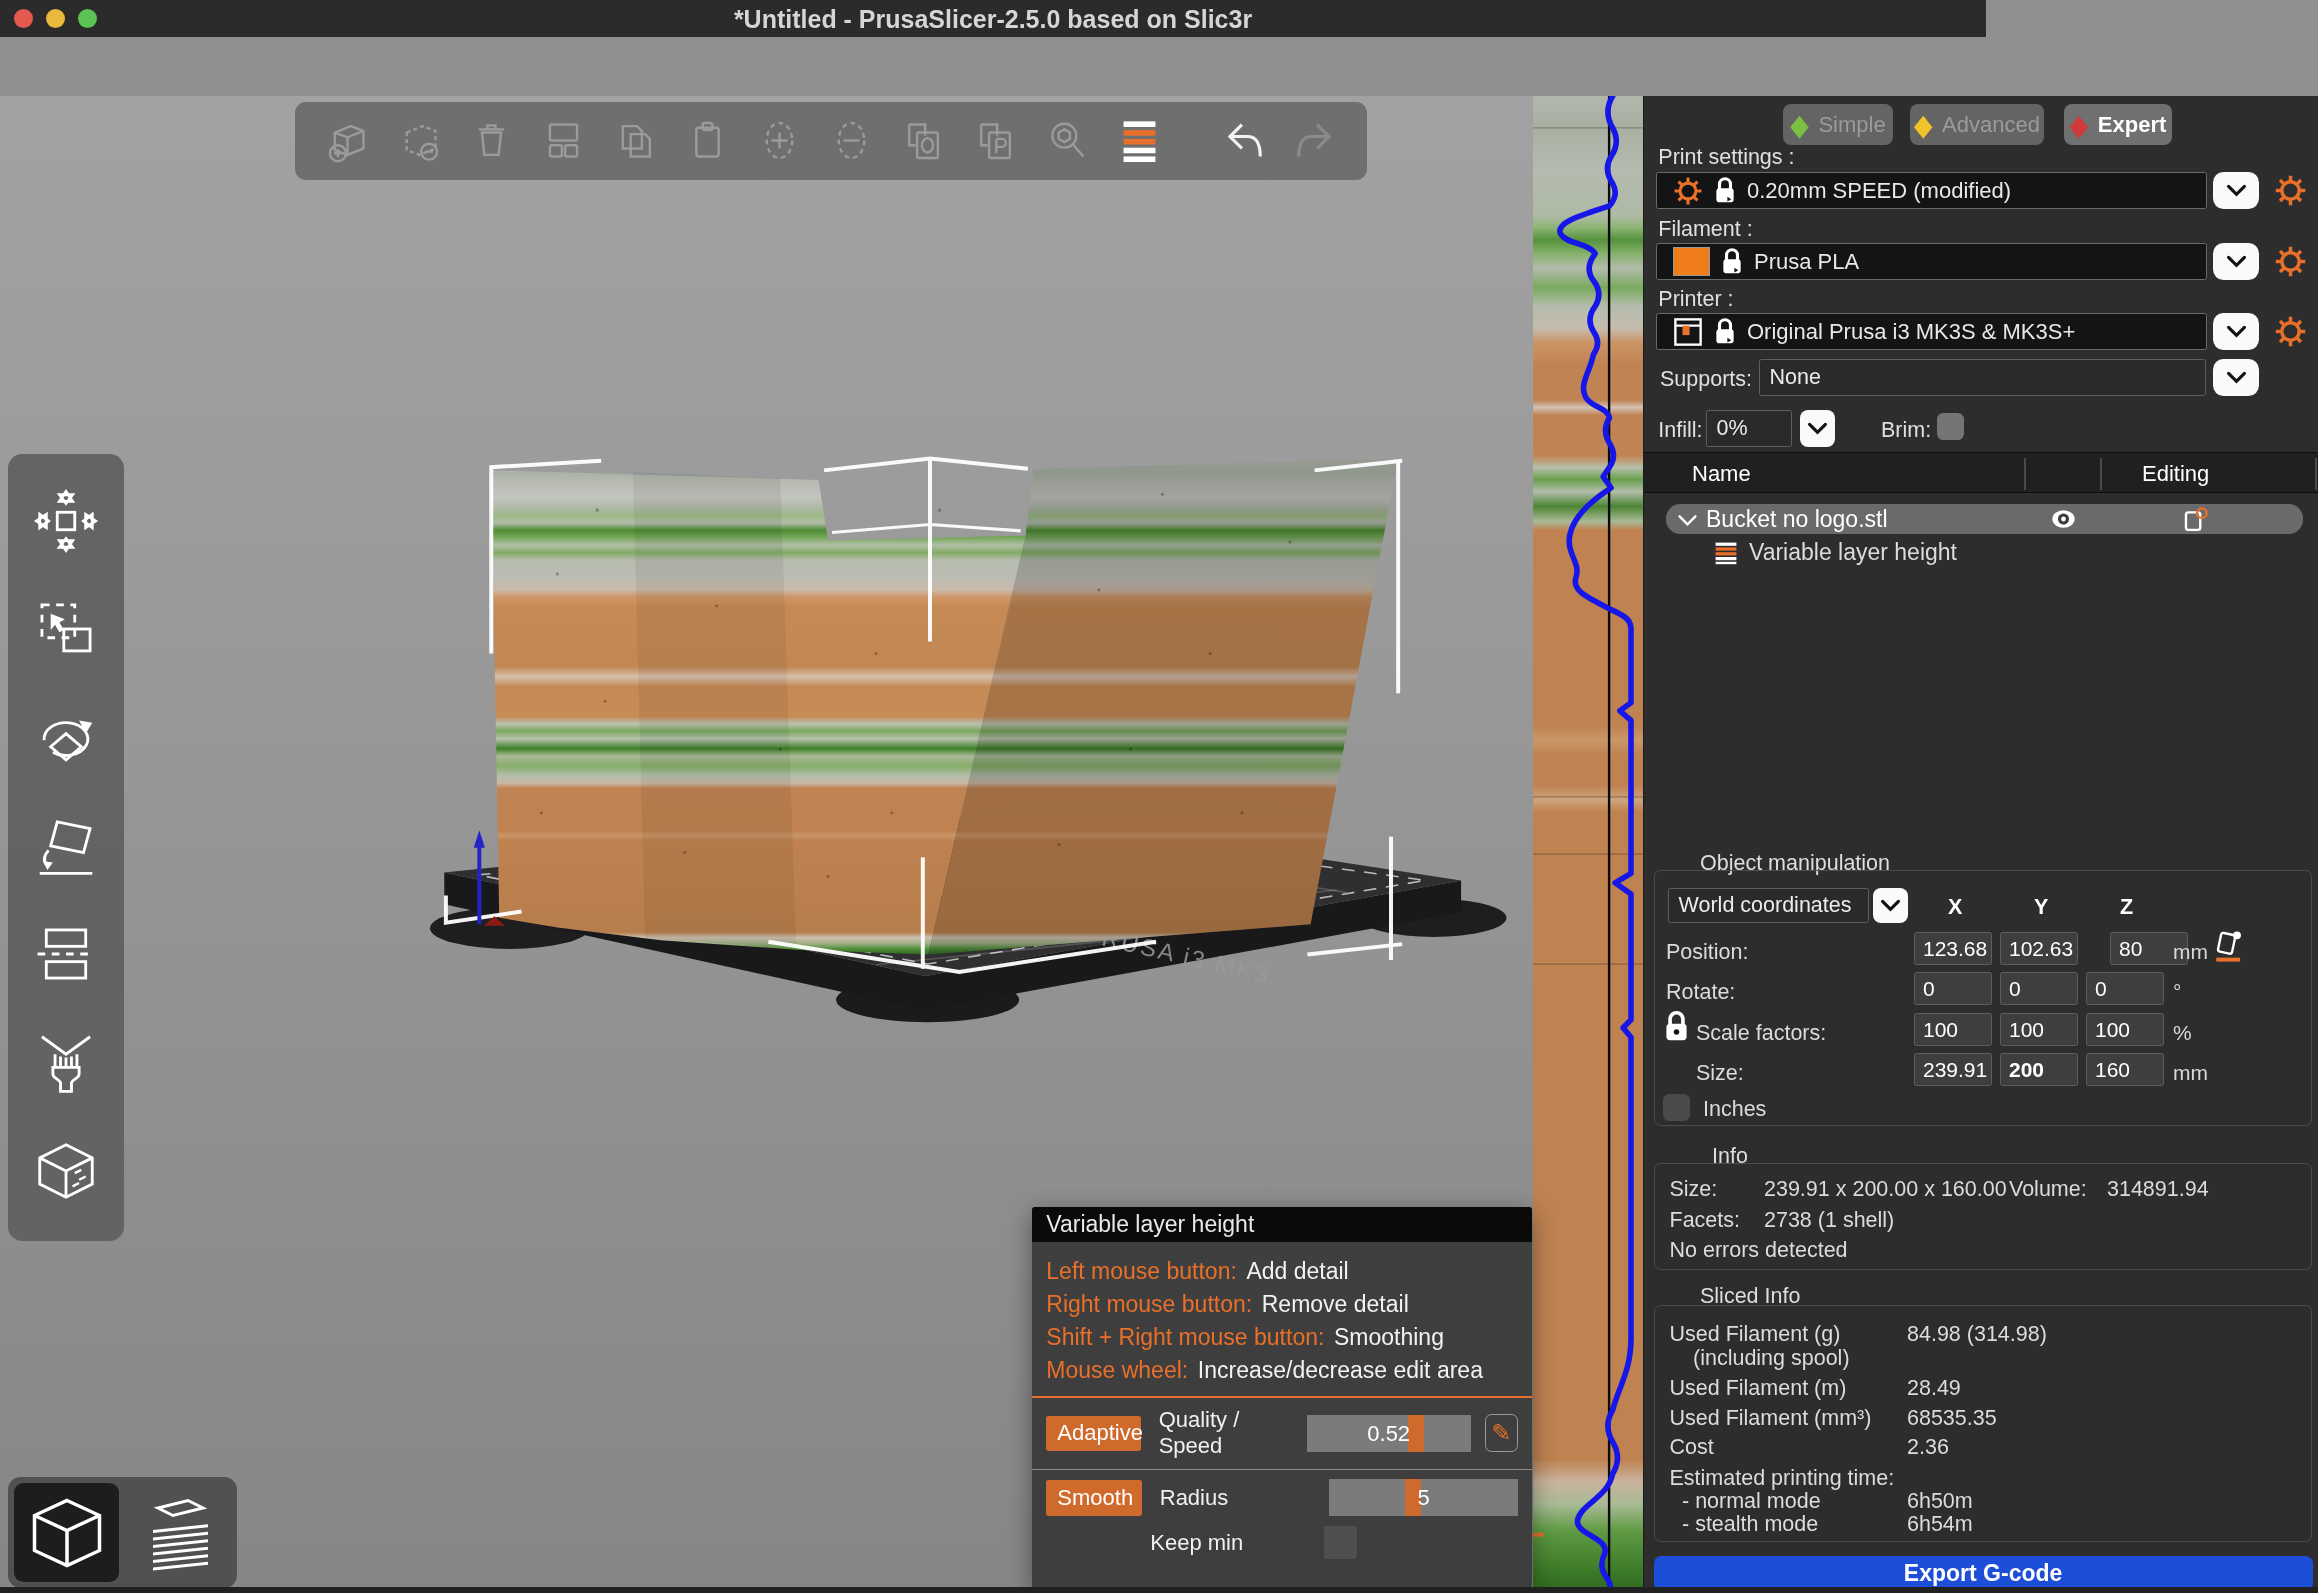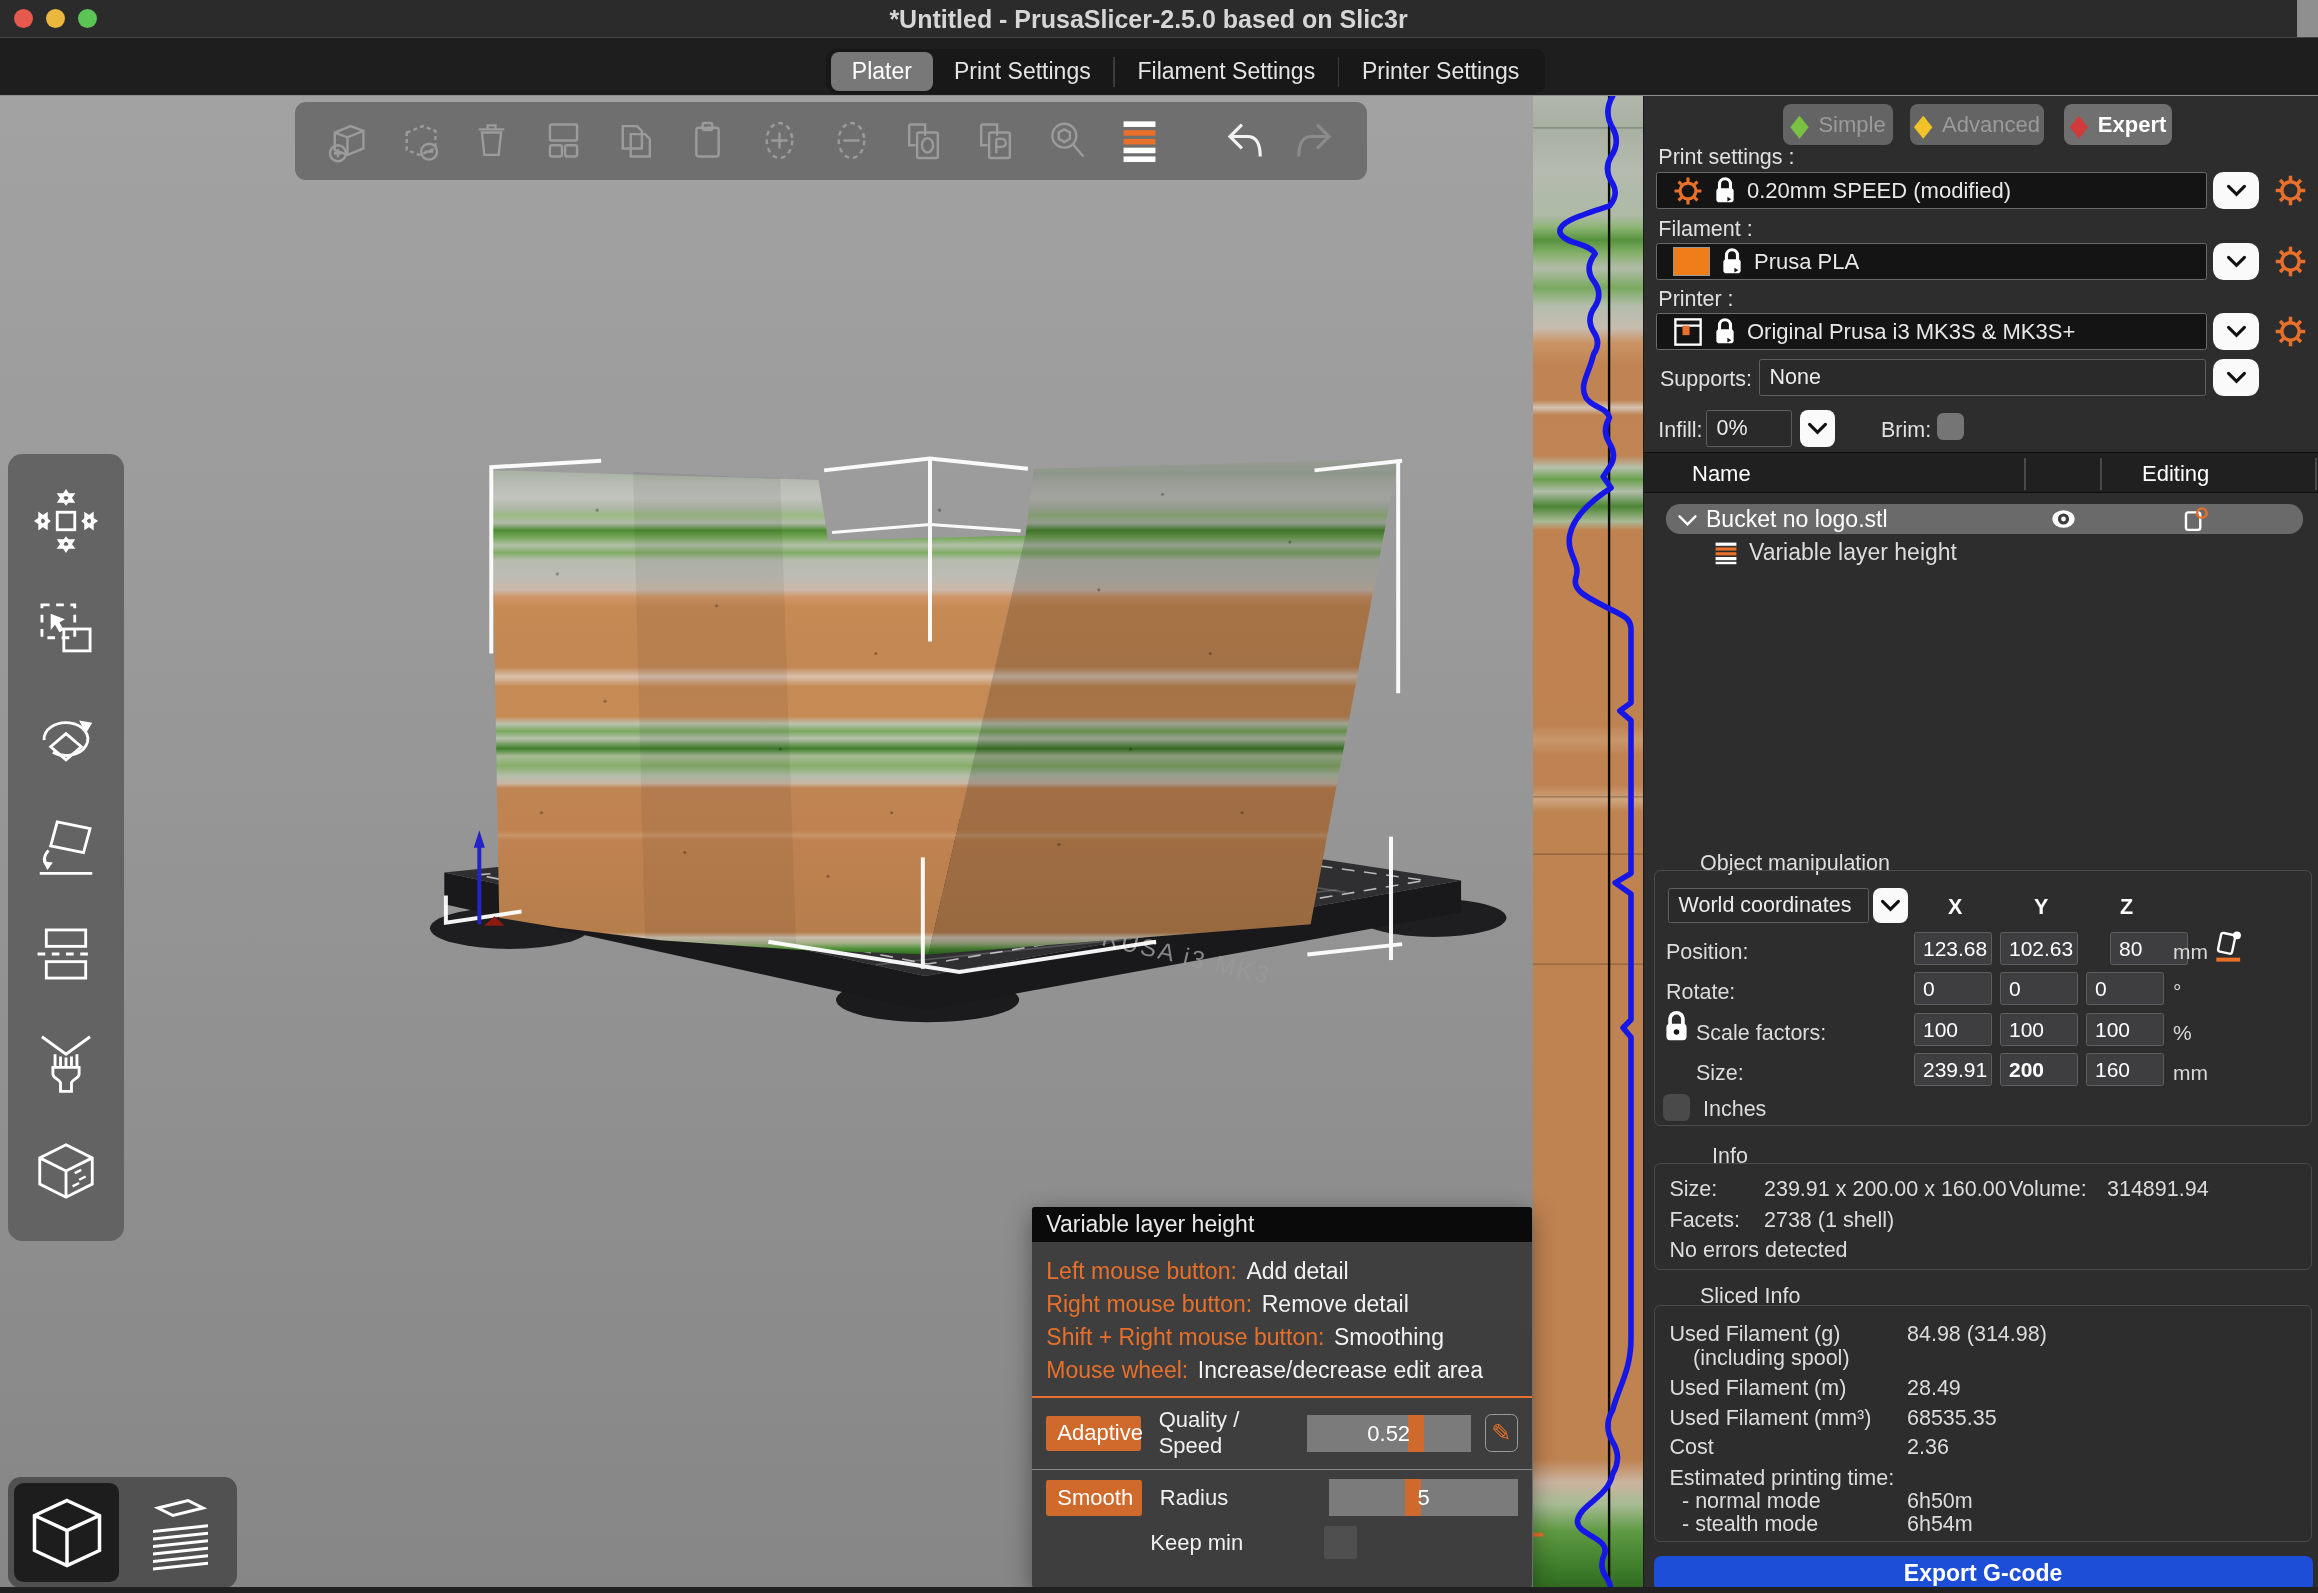--- a/index.html
+++ b/index.html
@@ -7,21 +7,21 @@
     --tabbar-bg:#1e1e1e; --input-bg:#141414; --selected-row:#6a6a6a;
     --mode-simple:#7ac143; --mode-advanced:#f0c32a; --mode-expert:#d03a3a;
     --profile-blue:#1616e8; --traffic-red:#e5594e; --traffic-yellow:#e9b83c; --traffic-green:#5bc454;
   }
   *{box-sizing:border-box;margin:0;padding:0;}
   html,body{width:2319px;height:1593px;overflow:hidden;background:#8f8f8f;
     font-family:"Liberation Sans","DejaVu Sans",sans-serif;}
   .app{position:absolute;inset:0;}
 
   
-  .titlebar{position:absolute;left:0;top:0;width:2297px;height:37px;background:var(--titlebar-bg);}
+  .titlebar{position:absolute;left:0;top:0;width:1986px;height:37px;background:var(--titlebar-bg);}
   .traffic{position:absolute;top:8.8px;width:19px;height:19px;border-radius:50%;}
   .t-red{left:14.3px;background:var(--traffic-red);}
   .t-yellow{left:46px;background:var(--traffic-yellow);}
   .t-green{left:78px;background:var(--traffic-green);}
   .win-title{position:absolute;left:0;right:0;top:4.8px;text-align:center;color:#d6d6d6;
     font-size:25px;font-weight:bold;}
 
   
   .tabbar{position:absolute;left:0;top:37px;width:2319px;height:58px;background:var(--tabbar-bg);
     border-top:1.6px solid #454545;}
@@ -125,30 +125,20 @@
 
 <div class="app">
 
   <div class="titlebar">
     <span class="traffic t-red"></span>
     <span class="traffic t-yellow"></span>
     <span class="traffic t-green"></span>
     <div class="win-title">*Untitled - PrusaSlicer-2.5.0 based on Slic3r</div>
   </div>
 
-  <div class="tabbar">
-    <div class="tabgroup">
-      <div class="tab active">Plater</div>
-      <div class="tab">Print Settings</div>
-      <div class="tabsep"></div>
-      <div class="tab">Filament Settings</div>
-      <div class="tabsep"></div>
-      <div class="tab">Printer Settings</div>
-    </div>
-  </div>
 
   <div class="viewport">
     <svg class="scene" width="1645" height="1498" viewBox="0 0 2066 1881">
       <defs>
         <linearGradient id="gFace" gradientUnits="userSpaceOnUse" x1="0" y1="455" x2="0" y2="1078">
           <stop offset="0" stop-color="#b7bab2"></stop>
             <stop offset="0.03" stop-color="#aab3a6"></stop>
           <stop offset="0.05" stop-color="#b9bcb4"></stop>
             <stop offset="0.08" stop-color="#c2c4be"></stop>
           <stop offset="0.10" stop-color="#afb8a8"></stop>

